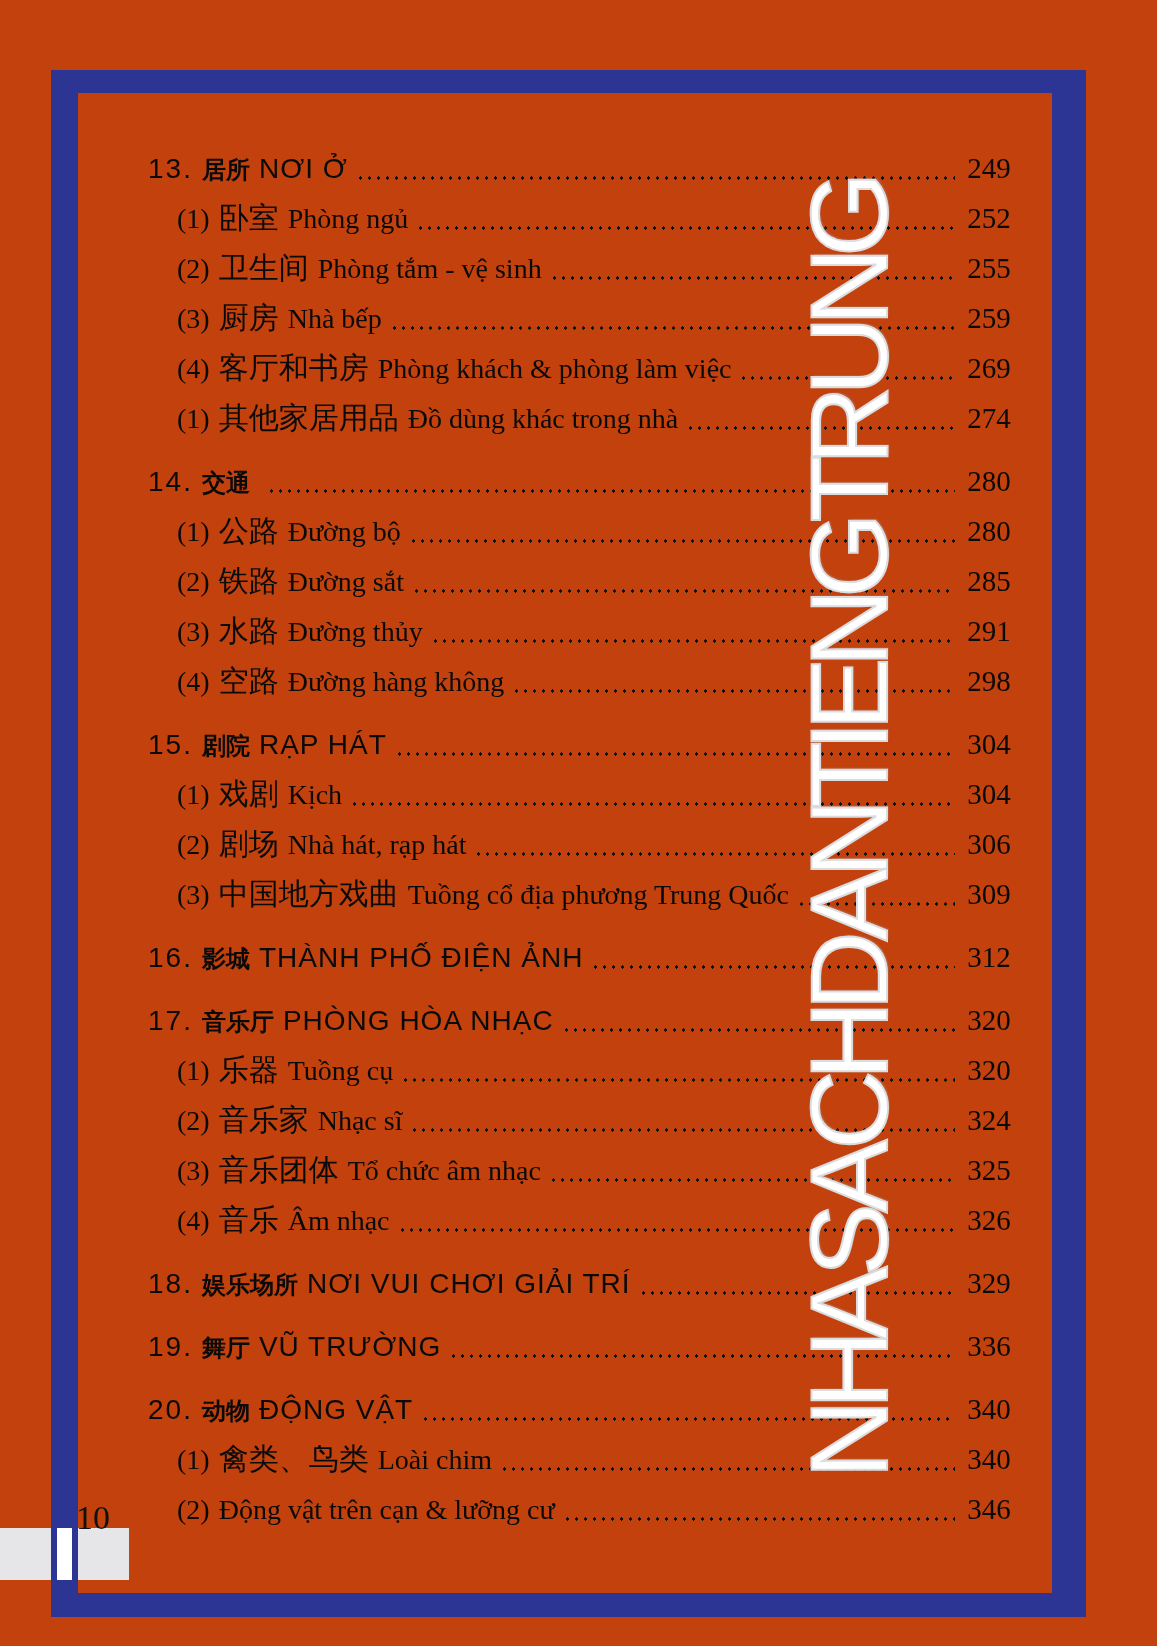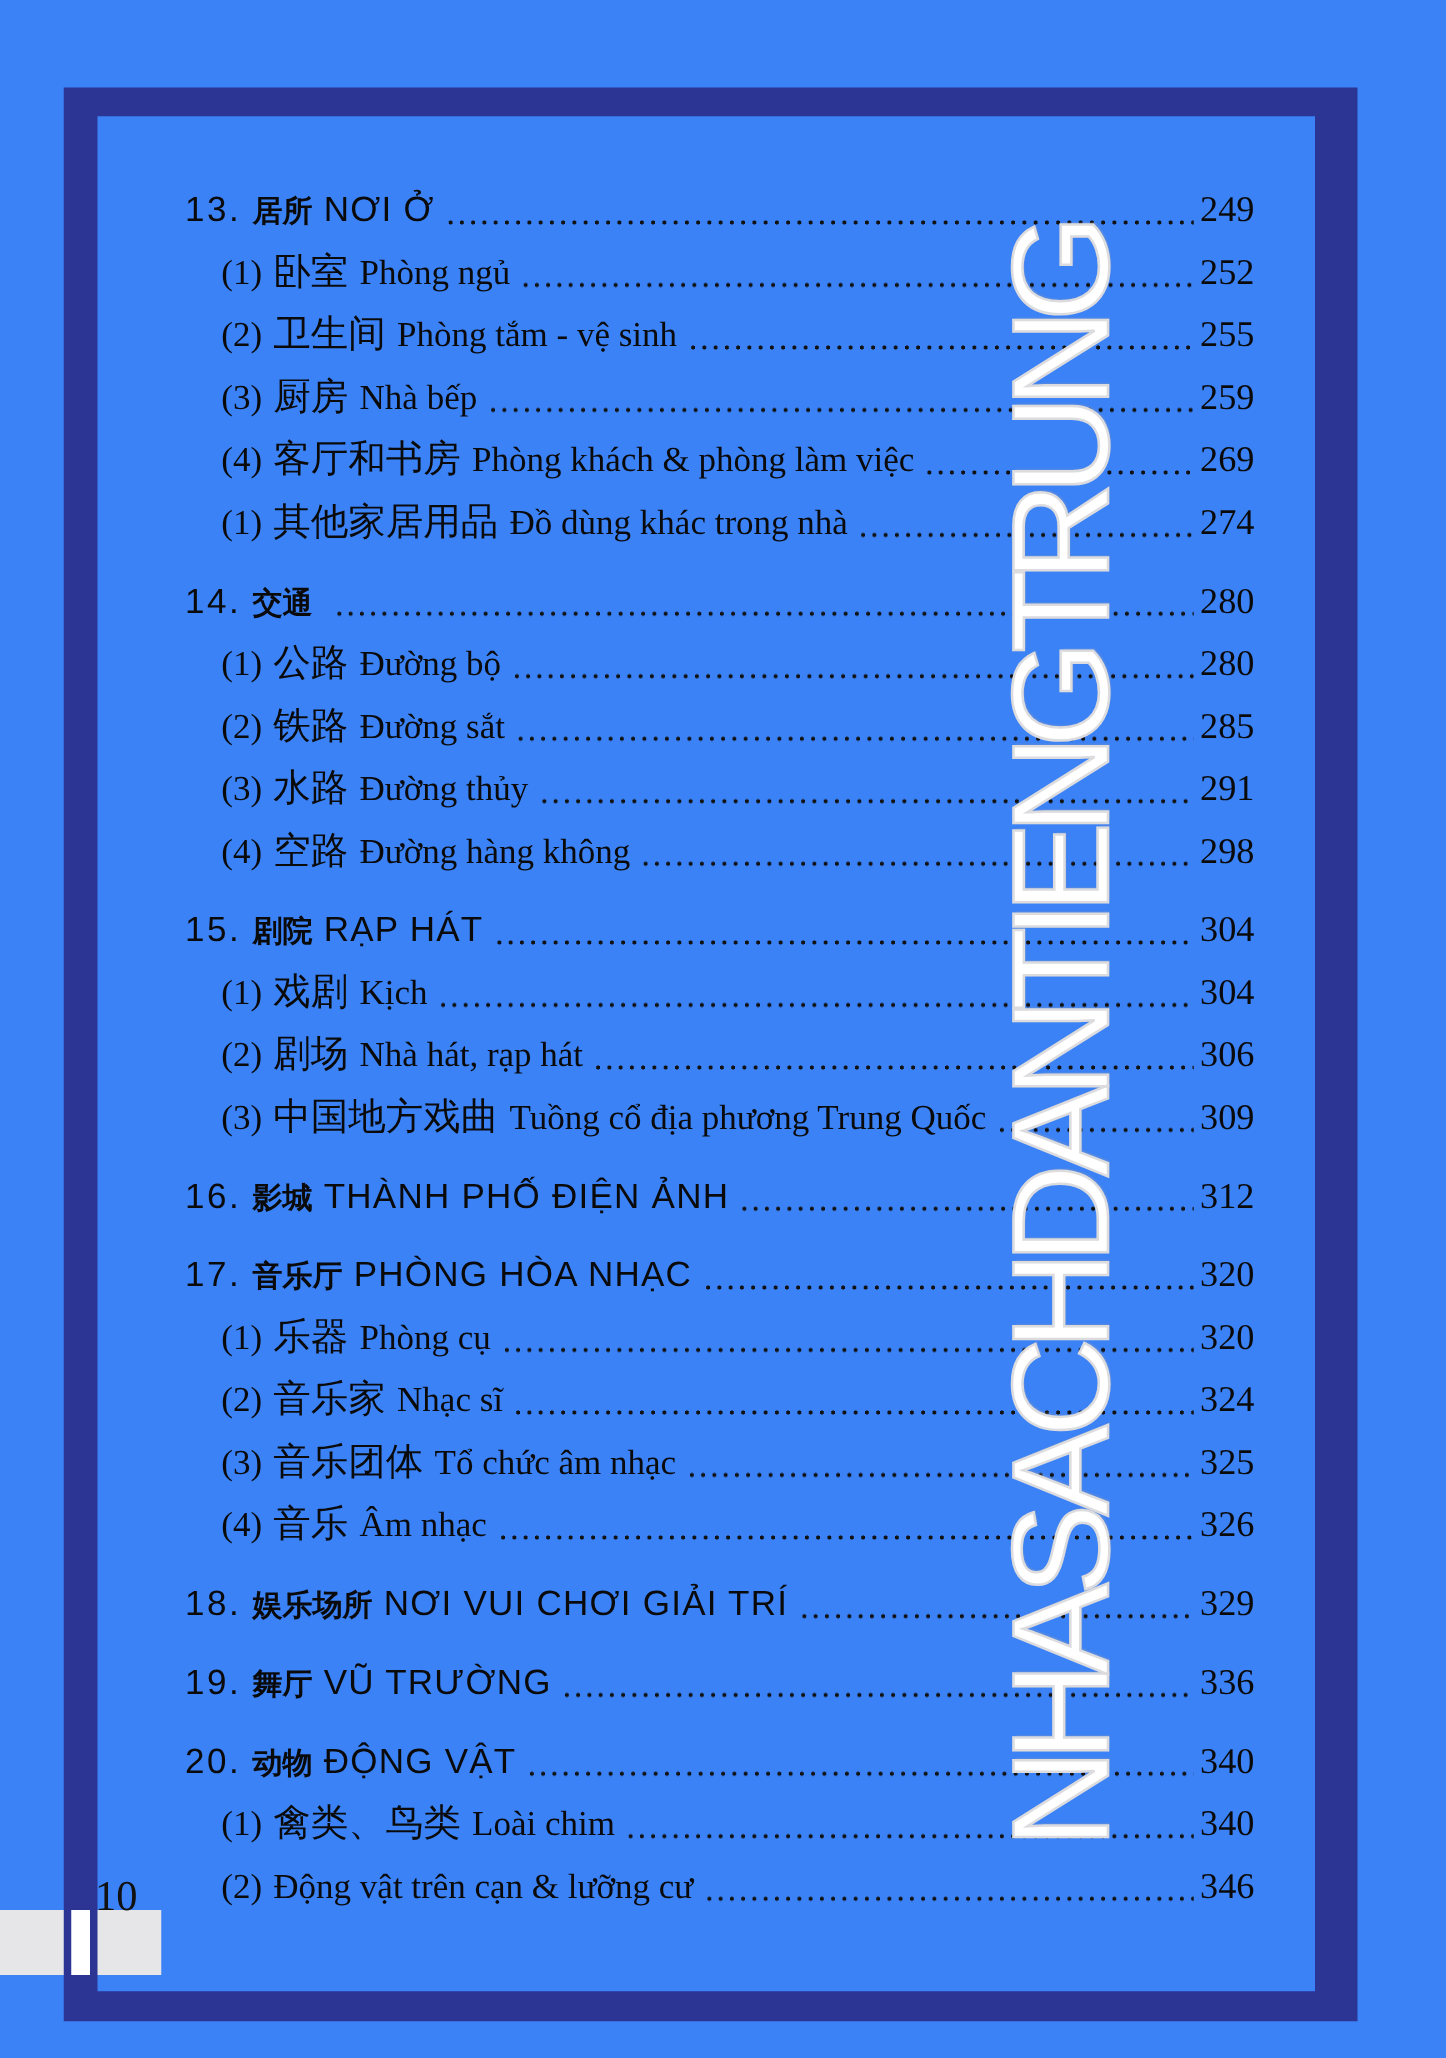--- a/index.html
+++ b/index.html
@@ -1,19 +1,19 @@
 <!DOCTYPE html>
 <html><head>
 <meta charset="utf-8">
 <style>
   html,body{margin:0;padding:0;background:#ffffff;}
   #page{
     position:relative;
     width:1157px;height:1646px;
-    background:#3b82f6;
+    background:#c2410c;
     overflow:hidden;
     font-family:"Liberation Serif", serif;
     color:#0a0a0a;
   }
   
   .frame{
     position:absolute;
     left:51px;top:70px;
     width:1035px;height:1547px;
     box-sizing:border-box;
@@ -82,21 +82,21 @@
     margin:0 5px 0 8px;
     background-image:radial-gradient(circle, #111 1.5px, rgba(0,0,0,0) 1.8px);
     background-size:9px 4px;
     background-repeat:repeat-x;
     background-position:left bottom 13px;
   }
   .pg{
     font-family:"Liberation Serif", serif;
     font-size:29px;
     min-width:58px;
-    text-align:left;
+    text-align:center;
   }
   
   .tab-strip{
     position:absolute;
     left:0;top:1528px;
     width:129px;height:52px;
     background:#e6e6e9;
     z-index:2;
   }
   .tab-notch{
@@ -235,21 +235,21 @@
       <div class="toc-row section">
         <span class="num">17.</span>
         <span class="zh">音乐厅</span>
         <span class="vi">PHÒNG HÒA NHẠC</span>
         <span class="leader"></span>
         <span class="pg">320</span>
       </div>
       <div class="toc-row sub">
         <span class="num">(1)</span>
         <span class="zh">乐器</span>
-        <span class="vi">Phòng cụ</span>
+        <span class="vi">Tuồng cụ</span>
         <span class="leader"></span>
         <span class="pg">320</span>
       </div>
       <div class="toc-row sub">
         <span class="num">(2)</span>
         <span class="zh">音乐家</span>
         <span class="vi">Nhạc sĩ</span>
         <span class="leader"></span>
         <span class="pg">324</span>
       </div>

